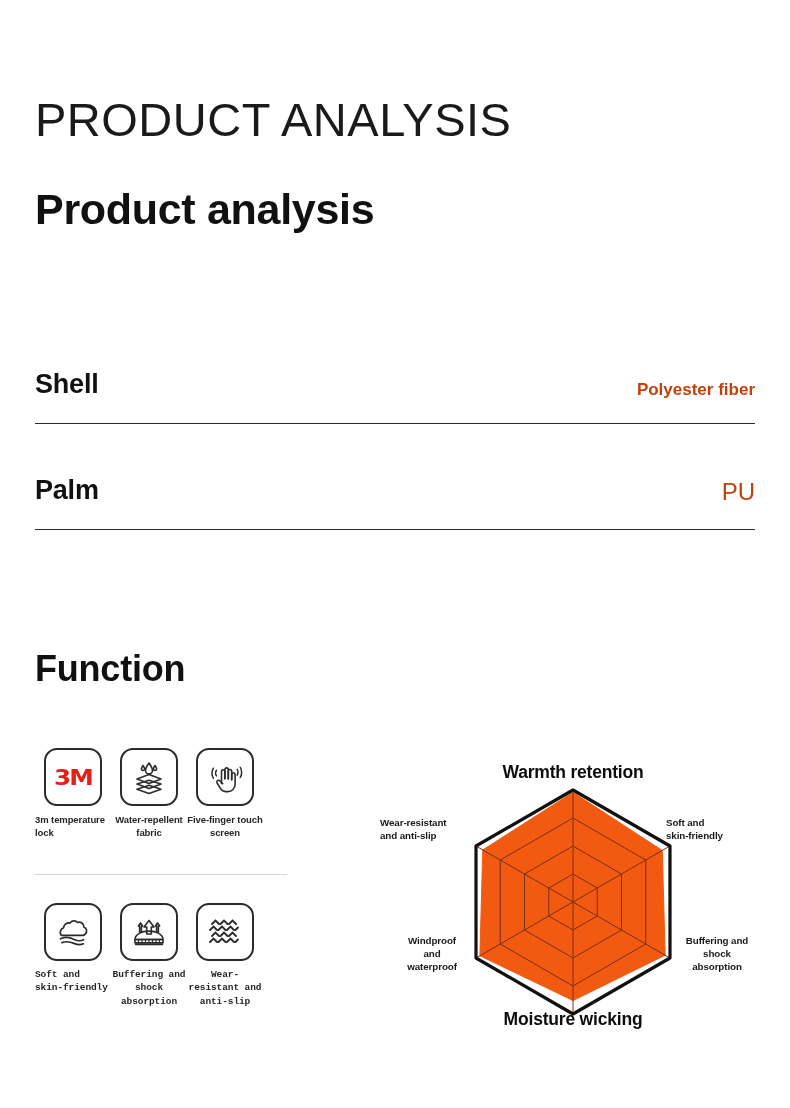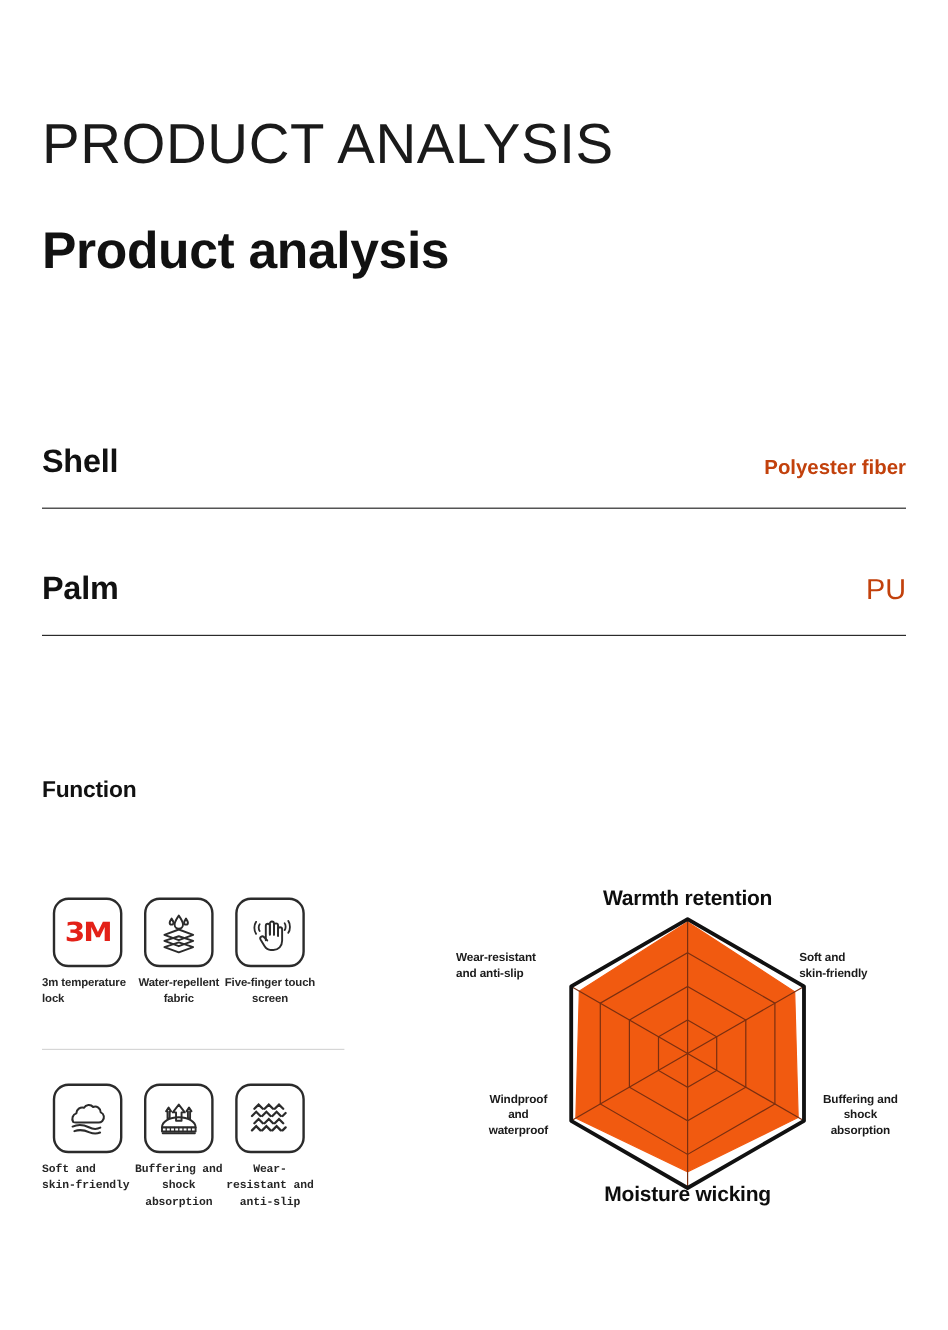--- a/index.html
+++ b/index.html
@@ -95,21 +95,21 @@
     width: 100%;
     height: 1px;
     background: #2b2b2b;
   }
 
   
   .function-heading {
     position: absolute;
     left: 35px;
     top: 648px;
-    font-size: 19px;
+    font-size: 36px;
     font-weight: 700;
     color: #111111;
     letter-spacing: -0.2px;
   }
 
   .feature-grid {
     position: absolute;
     left: 35px;
     top: 748px;
     width: 262px;
@@ -165,21 +165,21 @@
     font-weight: 700;
     color: #e32118;
     letter-spacing: -1.6px;
     transform: scaleX(1.12);
   }
 
   
   .radar-wrap {
     position: absolute;
     left: 378px;
-    top: 732px;
+    top: 756px;
     width: 390px;
     height: 288px;
   }
   .radar-svg {
     position: absolute;
     left: 0;
     top: 0;
   }
   .radar-label {
     position: absolute;

